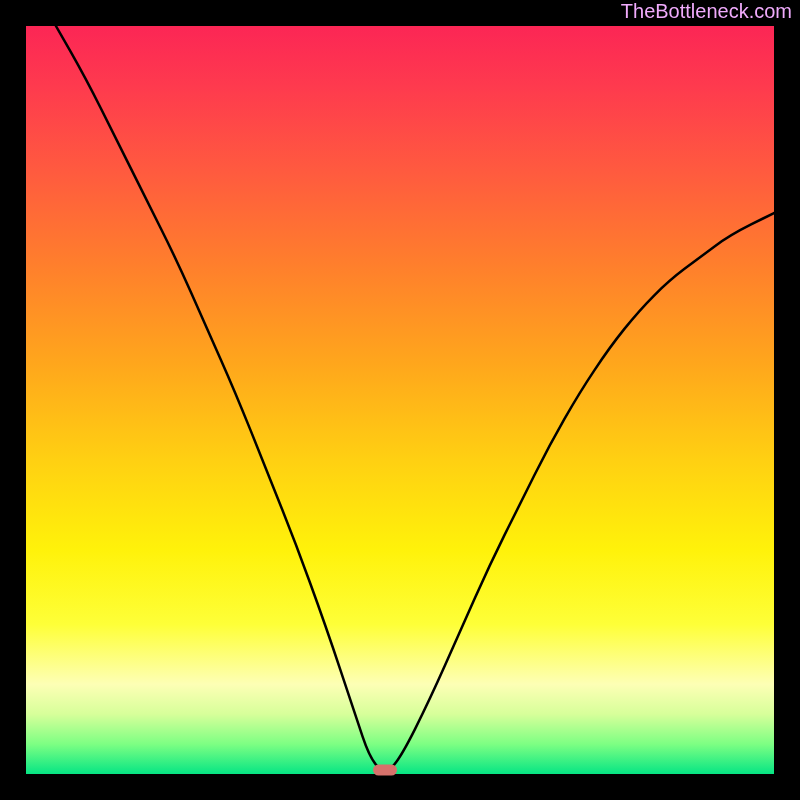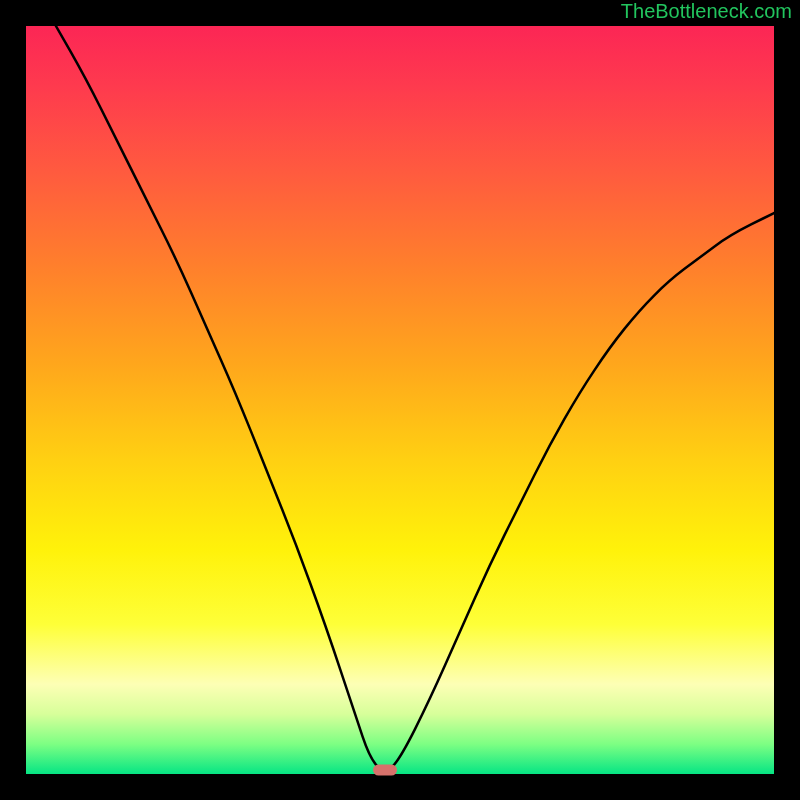--- a/index.html
+++ b/index.html
@@ -14,21 +14,21 @@
   .outer {
     width: 800px;
     height: 800px;
     background: #000;
     position: relative;
   }
   .watermark {
     position: absolute;
     top: 0;
     right: 8px;
-    color: #22c55e;
+    color: #f0abfc;
     font-size: 20px;
     font-weight: 500;
     user-select: none;
   }
   .plot {
     position: absolute;
     left: 26px;
     top: 26px;
     width: 748px;
     height: 748px;

